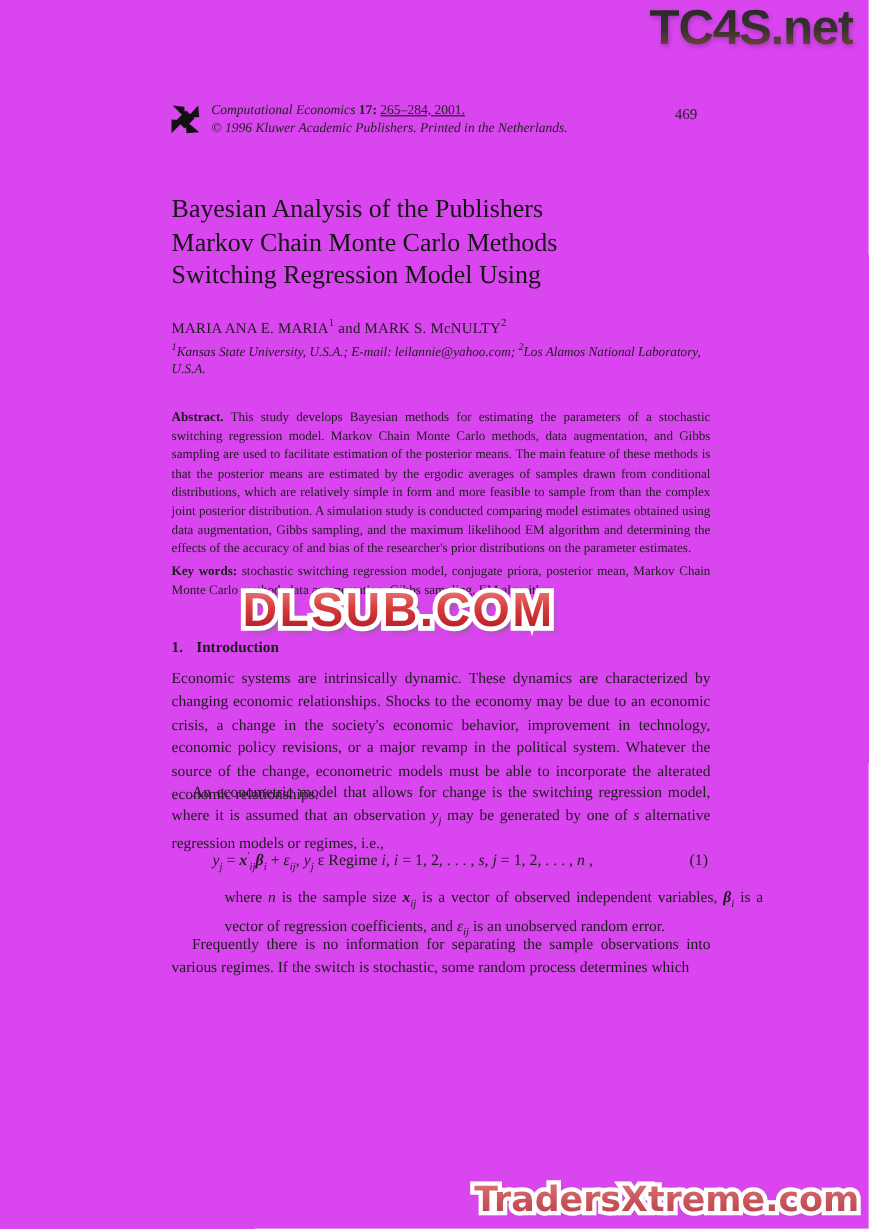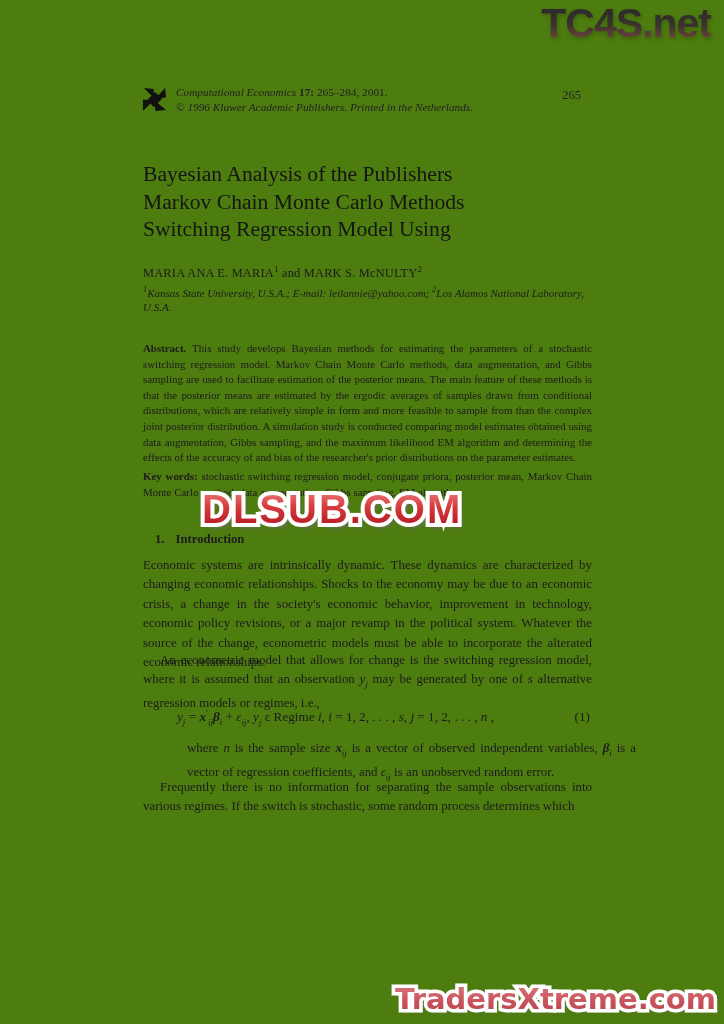--- a/index.html
+++ b/index.html
@@ -1,44 +1,44 @@
 <!DOCTYPE html>
 <html><head>
 <meta charset="utf-8">
 <style>
   html,body { margin:0; padding:0; background:#ffffff; }
   .page {
-    position:relative; width:724px; height:1024px; background:#4d7c0f;
+    position:relative; width:724px; height:1024px; background:#d946ef;
     font-family:"Liberation Serif","DejaVu Serif",serif; color:#1c1c1c;
     overflow:hidden;
   }
   .content { position:absolute; left:143px; top:0; width:449px; height:100%; }
 
   
   .jheader { position:absolute; top:85px; left:0; width:100%; }
   .logo { position:absolute; left:-2px; top:1px; width:27px; height:27px; }
   .jlines { margin-left:33px; font-size:11.3px; line-height:14.6px; font-style:italic; color:#222; }
   .jvol { font-weight:bold; font-style:normal; }
-  .jpages { font-style:normal; }
+  .jpages { font-style:normal;text-decoration:underline; }
   .page-number { position:absolute; right:11px; top:3px; font-size:12.5px; font-style:normal; color:#222; }
 
   
   .title { position:absolute; top:161px; left:0; font-size:21.6px; line-height:27.6px; color:#151515; }
   .authors { position:absolute; top:264px; left:0; font-size:12.4px; letter-spacing:0.2px; }
   .authors sup { font-size:9px; }
   .affiliation { position:absolute; top:282px; left:0; width:100%; font-size:11px; line-height:14.2px; font-style:italic; }
   .affiliation sup { font-size:8.5px; font-style:italic; }
 
   
   .abstract { position:absolute; top:341px; left:0; width:100%; font-size:10.9px; line-height:15.6px; text-align:justify; }
   .blabel { font-weight:bold; }
   .keywords { position:absolute; top:469px; left:0; width:100%; font-size:10.9px; line-height:15.6px; text-align:justify; }
 
   
-  .sec-heading { position:absolute; top:532px; left:12px; font-size:12.7px; font-weight:bold; }
+  .sec-heading { position:absolute; top:532px; left:0; font-size:12.7px; font-weight:bold; }
   .sec-heading .num { margin-right:11px; }
   .para { position:absolute; left:0; width:100%; font-size:12.9px; line-height:19.4px; text-align:justify; }
   #para1 { top:556px; }
   #para2 { top:651px; text-indent:17px; }
   #para3 { top:739px;margin-left:44px; }
   #para4 { top:778px; text-indent:17px; }
   .it { font-style:italic; }
   .bi { font-weight:bold; font-style:italic; }
   .para sub, .equation sub { font-size:9px; }
   .equation sup { font-size:9px; }
@@ -108,21 +108,21 @@
         </svg>
       </span>
       <div class="jlines">
         <div>
           <span>Computational Economics</span>
           <span class="jvol">17:</span>
           <span class="jpages">265–284, 2001.</span>
         </div>
         <div>© 1996 Kluwer Academic Publishers.  Printed in the Netherlands.</div>
       </div>
-      <span class="page-number">265</span>
+      <span class="page-number">469</span>
     </div>
 
     <div class="title">
       <div>Bayesian Analysis of the Publishers</div>
       <div>Markov Chain Monte Carlo Methods</div>
       <div>Switching Regression Model Using</div>
     </div>
 
     <div class="authors"><span>MARIA ANA E. MARIA</span><sup>1</sup><span> and </span><span>MARK S. McNULTY</span><sup>2</sup></div>
 

